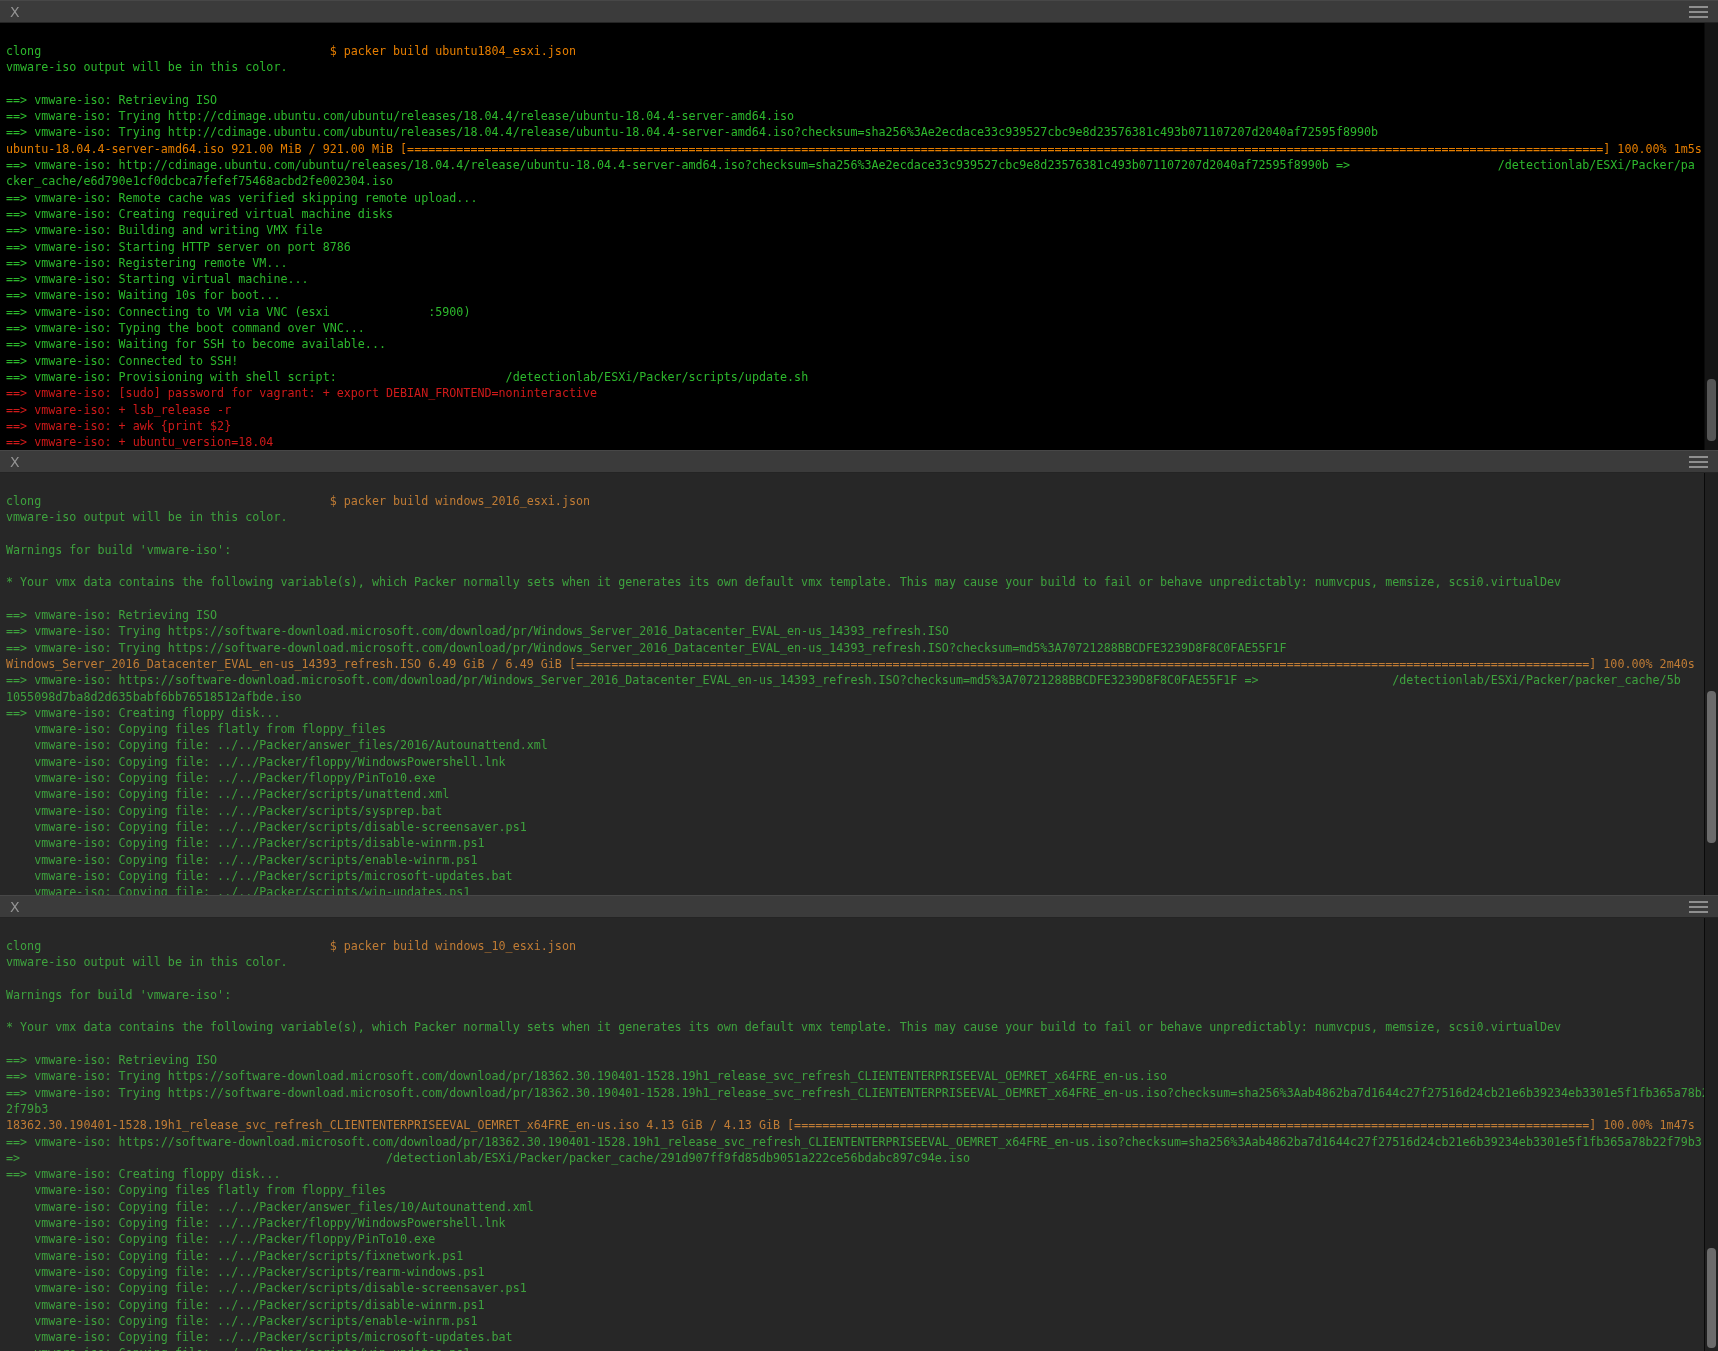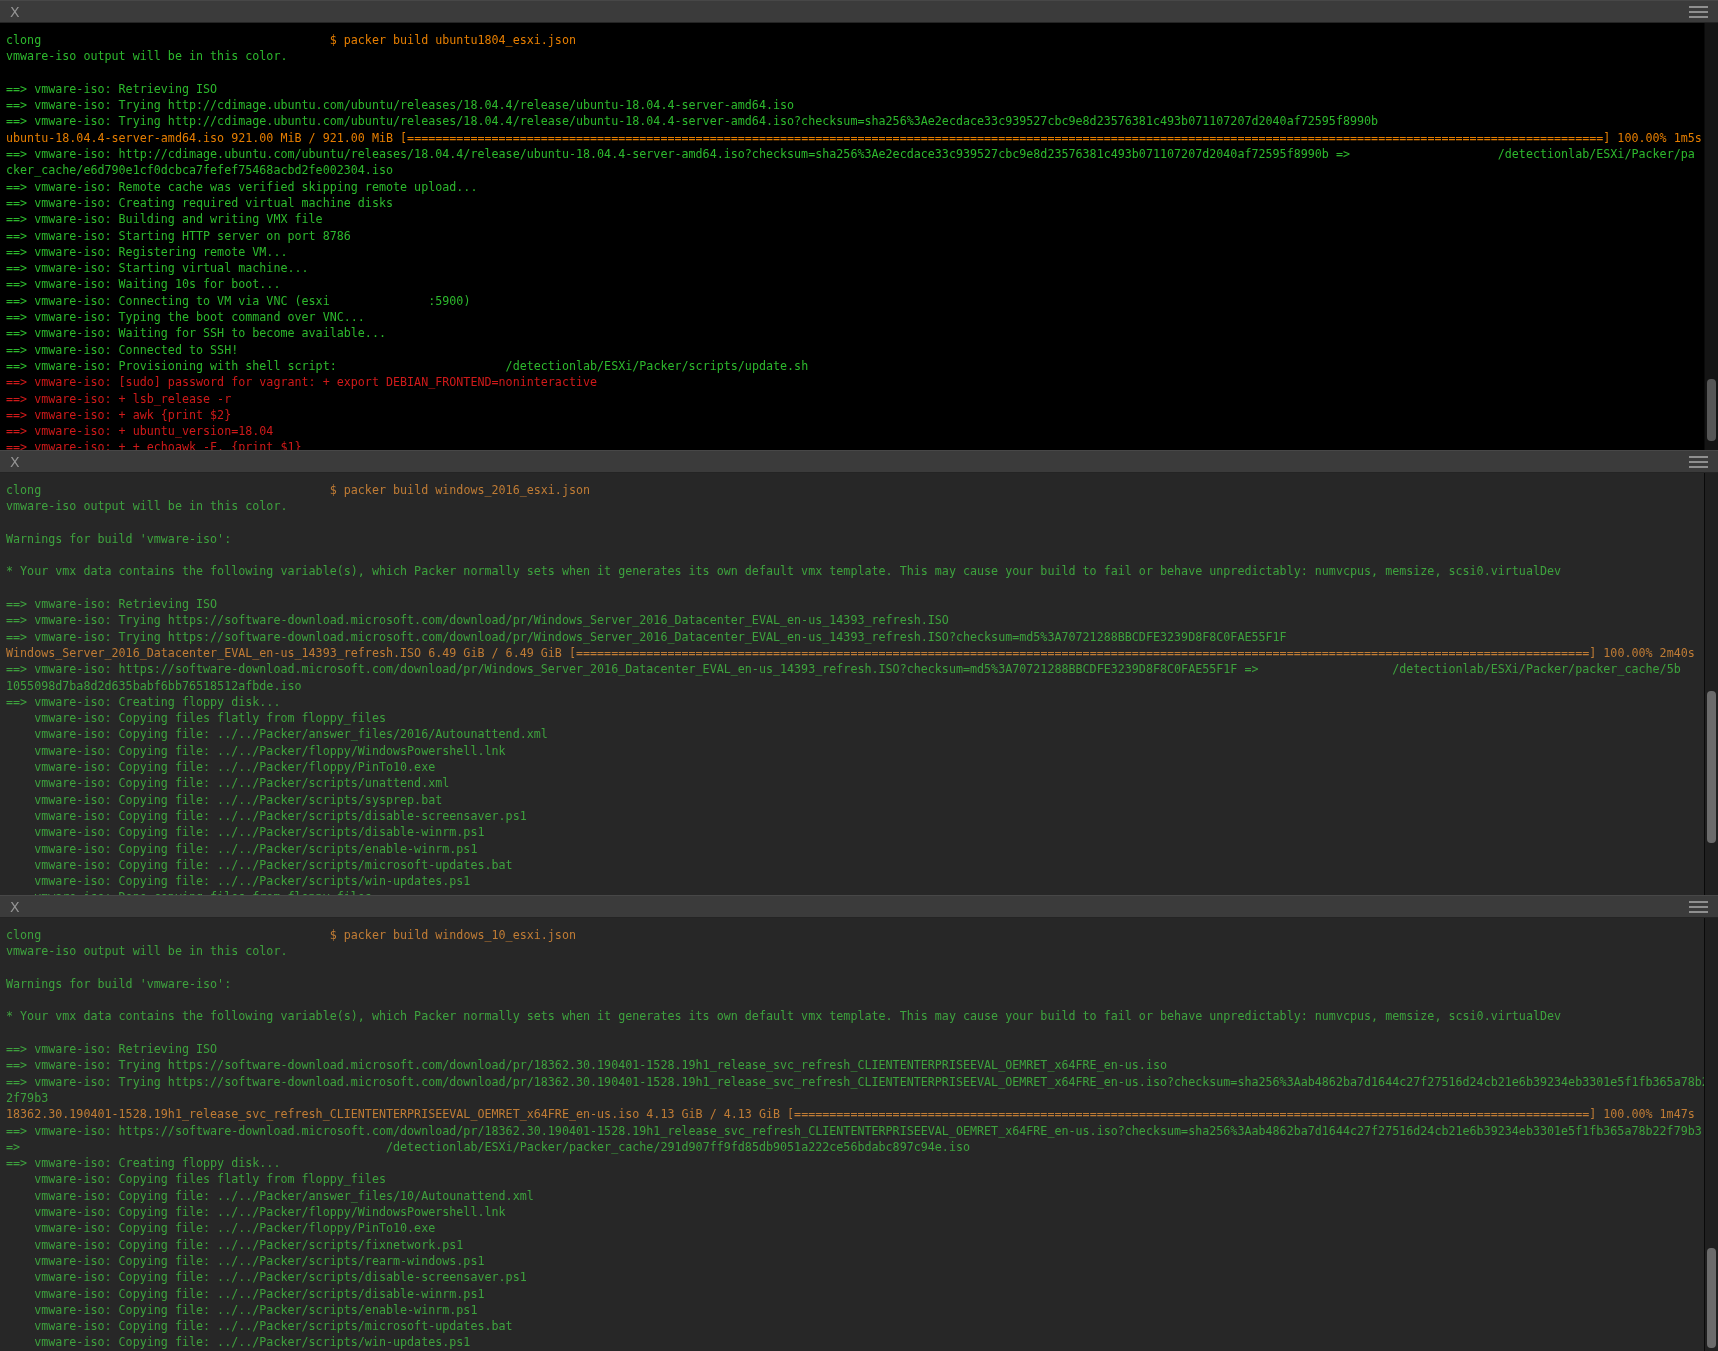--- a/index.html
+++ b/index.html
@@ -23,21 +23,21 @@
     font-family:"DejaVu Sans","Liberation Sans",sans-serif;
     cursor:default;
   }
   .menu-icon{
     width:19px;height:12px;
     background:repeating-linear-gradient(to bottom,#8f8f8f 0,#8f8f8f 2.5px,rgba(0,0,0,0) 2.5px,rgba(0,0,0,0) 4.8px);
   }
   .content{
     position:relative;flex:1;overflow:hidden;
     background:var(--bg);
-    padding:9px 14px 0 6px;box-sizing:border-box;
+    padding:20px 14px 0 6px;box-sizing:border-box;
   }
   .rows{white-space:pre;font-size:11.7px;line-height:16.3px;}
   .row{height:16.3px;overflow:hidden;}
   .seg-g{color:var(--green);}
   .seg-o{color:var(--orange);}
   .seg-r{color:var(--red);}
   .scrollbar{
     position:absolute;top:0;right:0;bottom:0;width:13px;
     background:var(--track);border-left:1px solid #0a0a0a;
   }

